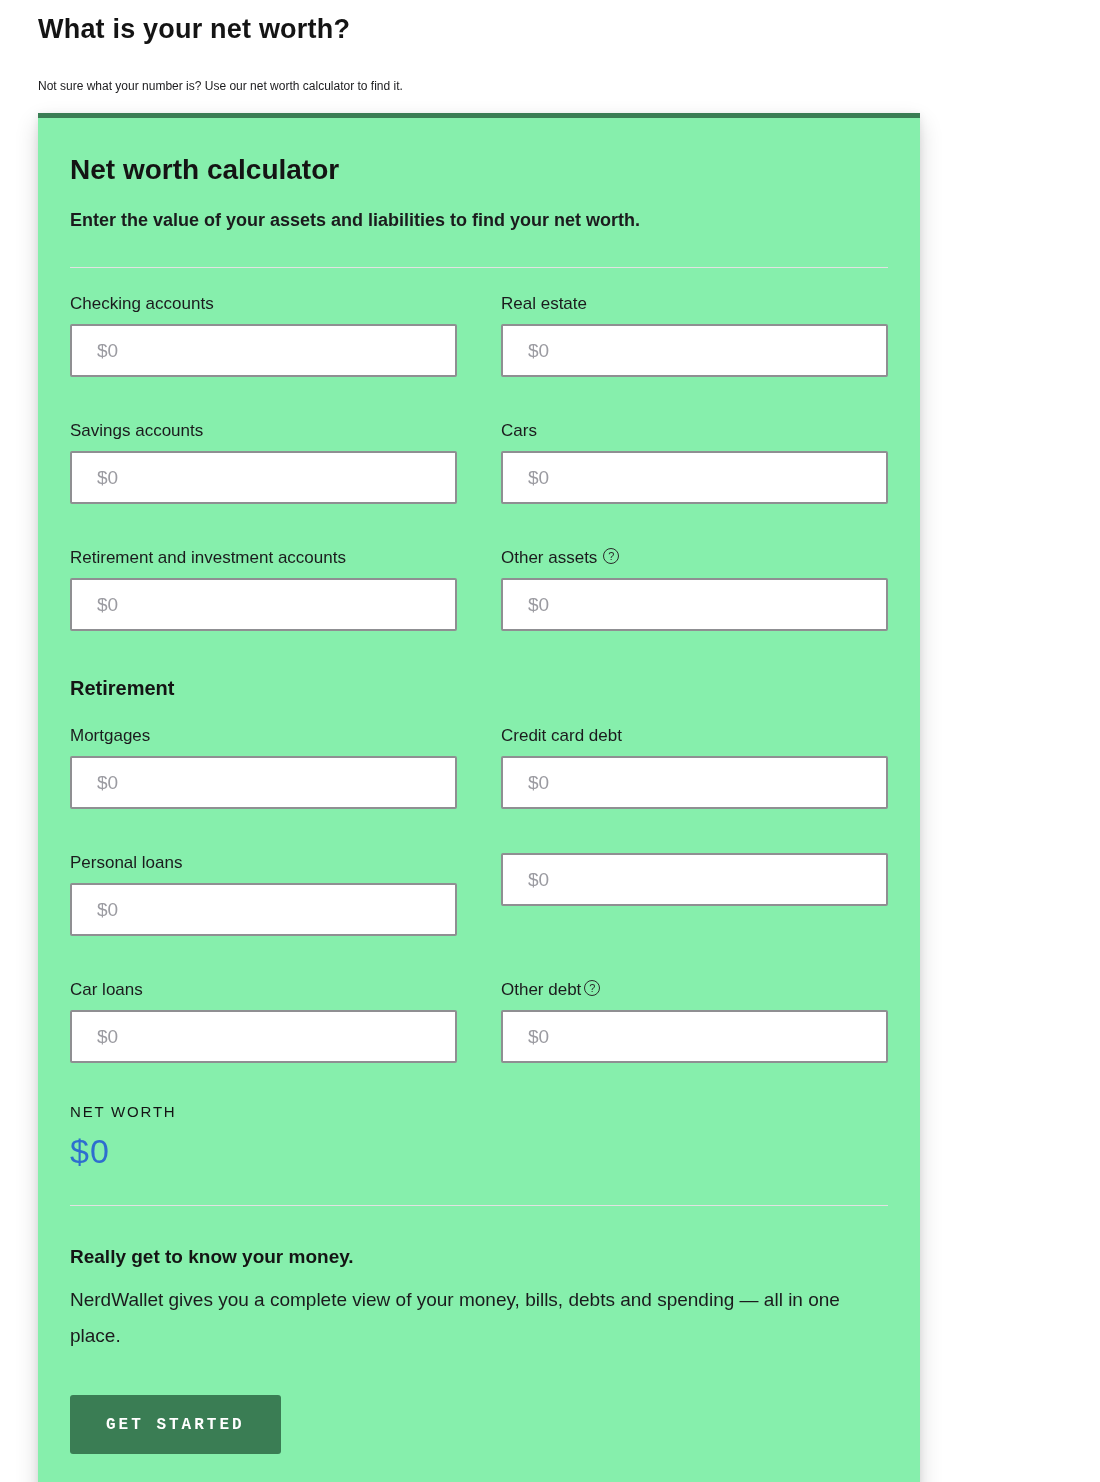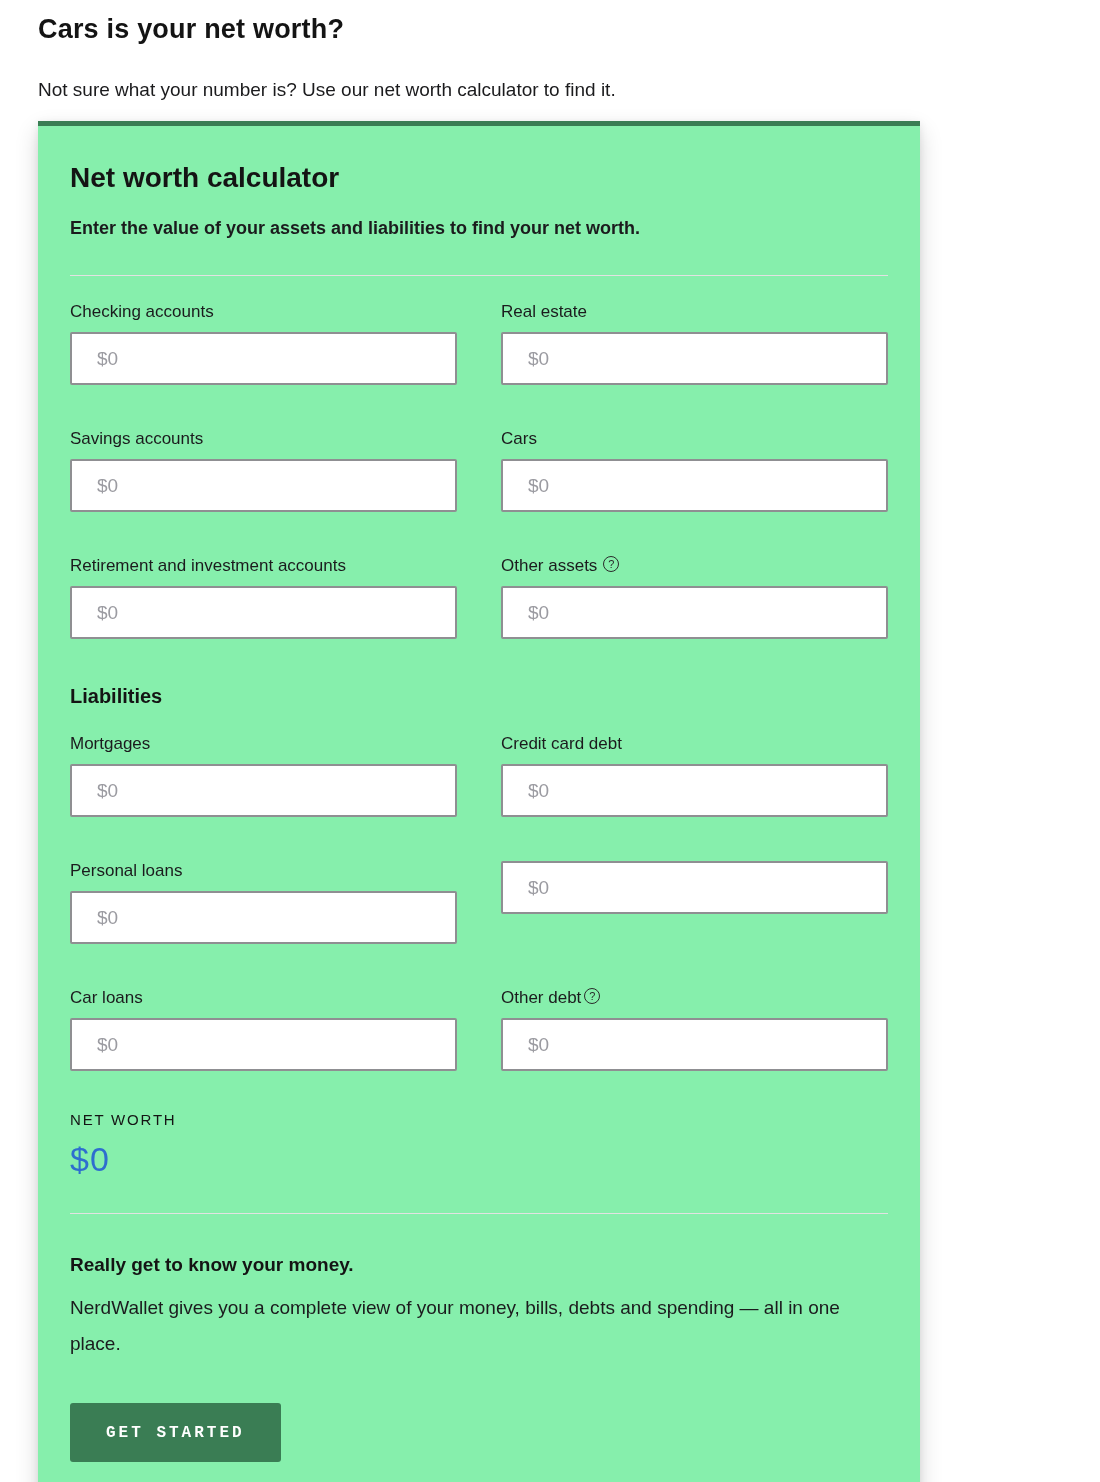--- a/index.html
+++ b/index.html
@@ -12,21 +12,21 @@
     padding: 14px 48px 40px 38px;
   }
   .page-title {
     font-size: 27px;
     font-weight: 700;
     letter-spacing: 0.2px;
     color: #141414;
   }
   .page-subtitle {
     margin-top: 34px;
-    font-size: 19px;
+    font-size: 12px;
     color: #1b1b1d;
   }
   .calc-card {
     margin-top: 20px;
     width: 882px;
     background: #86efac;
     border-top: 5px solid var(--accent-green, #3a7d54);
     box-shadow: 0 10px 22px rgba(0,0,0,0.16), 0 2px 8px rgba(0,0,0,0.08);
     padding: 36px 32px 42px 32px;
   }
@@ -137,21 +137,21 @@
     font-family: Liberation Mono, monospace;
     font-size: 16px;
     font-weight: 700;
     letter-spacing: 3px;
     cursor: pointer;
   }
 </style>
 </head>
 <body>
 
-<h1 class="page-title">Cars is your net worth?</h1>
+<h1 class="page-title">What is your net worth?</h1>
 <p class="page-subtitle">Not sure what your number is? Use our net worth calculator to find it.</p>
 
 <div class="calc-card">
 
   <h2 class="calc-title">Net worth calculator</h2>
   <p class="calc-desc">Enter the value of your assets and liabilities to find your net worth.</p>
 
   <hr class="divider">
 
   <div class="assets-section">
@@ -197,21 +197,21 @@
           <span>Other assets</span>
           <span class="help-icon">?</span>
         </div>
         <input class="field-input" type="text" placeholder="$0" style="">
       </div>
 
     </div>
   </div>
 
   <div class="liabilities-section">
-    <h3 class="section-heading" style="margin-top:0">Liabilities</h3>
+    <h3 class="section-heading" style="margin-top:0">Retirement</h3>
     <div class="fields-grid">
 
       <div class="field">
         <div class="field-label">
           <span>Mortgages</span>
         </div>
         <input class="field-input" type="text" placeholder="$0" style="">
       </div>
 
       <div class="field">

